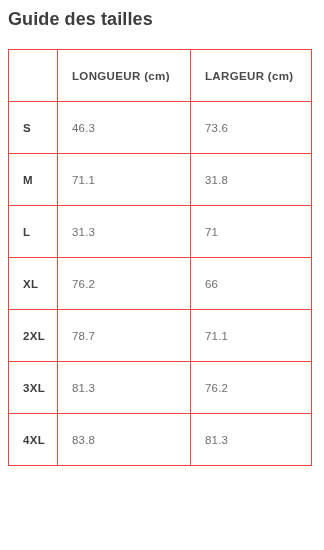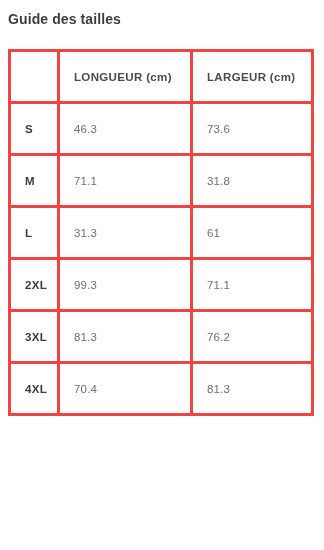--- a/index.html
+++ b/index.html
@@ -18,21 +18,21 @@
     position: relative;
     width: 324px;
     height: 550px;
     background: #ffffff;
     box-sizing: border-box;
   }
   .guide-title {
     position: absolute;
     left: 8px;
     top: 10px;
-    font-size: 14px;
+    font-size: 18px;
     font-weight: bold;
     color: #3d3d3d;
     letter-spacing: 0.1px;
     line-height: 18px;
     white-space: nowrap;
   }
   .size-table-wrap {
     position: absolute;
     left: 8px;
     top: 49px;
@@ -43,21 +43,21 @@
     table-layout: fixed;
     width: 303px;
     background: #ffffff;
   }
   table.size-table col.c-size  { width: 49px; }
   table.size-table col.c-len   { width: 133px; }
   table.size-table col.c-wid   { width: 121px; }
 
   table.size-table th,
   table.size-table td {
-    border: 3px solid #ef4444;
+    border: 1px solid #ef4444;
     height: 52px;
     padding: 0 0 0 14px;
     text-align: left;
     vertical-align: middle;
     box-sizing: border-box;
     font-size: 11.5px;
     background: #ffffff;
   }
   table.size-table th.col-head {
     font-size: 11.5px;
@@ -108,34 +108,39 @@
           <td class="measure">73.6</td>
         </tr>
         <tr>
           <th class="row-head">M</th>
           <td class="measure">71.1</td>
           <td class="measure">31.8</td>
         </tr>
         <tr>
           <th class="row-head">L</th>
           <td class="measure">31.3</td>
-          <td class="measure">61</td>
+          <td class="measure">71</td>
+        </tr>
+        <tr>
+          <th class="row-head">XL</th>
+          <td class="measure">76.2</td>
+          <td class="measure">66</td>
         </tr>
         <tr>
           <th class="row-head">2XL</th>
-          <td class="measure">99.3</td>
+          <td class="measure">78.7</td>
           <td class="measure">71.1</td>
         </tr>
         <tr>
           <th class="row-head">3XL</th>
           <td class="measure">81.3</td>
           <td class="measure">76.2</td>
         </tr>
         <tr>
           <th class="row-head">4XL</th>
-          <td class="measure">70.4</td>
+          <td class="measure">83.8</td>
           <td class="measure">81.3</td>
         </tr>
       </tbody>
     </table>
   </div>
 
 </div>
 
 </body></html>

